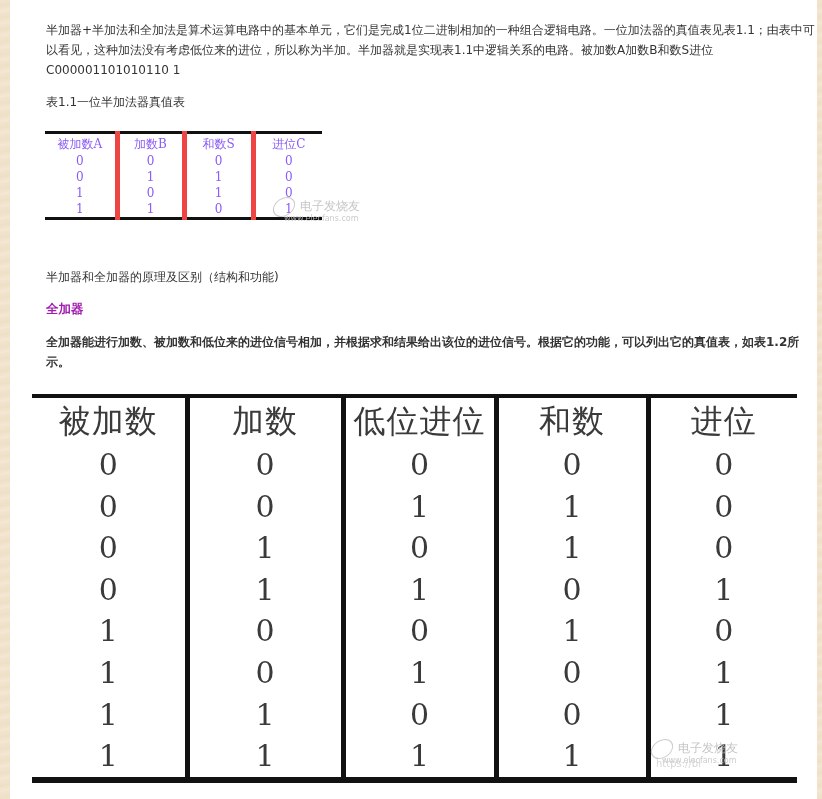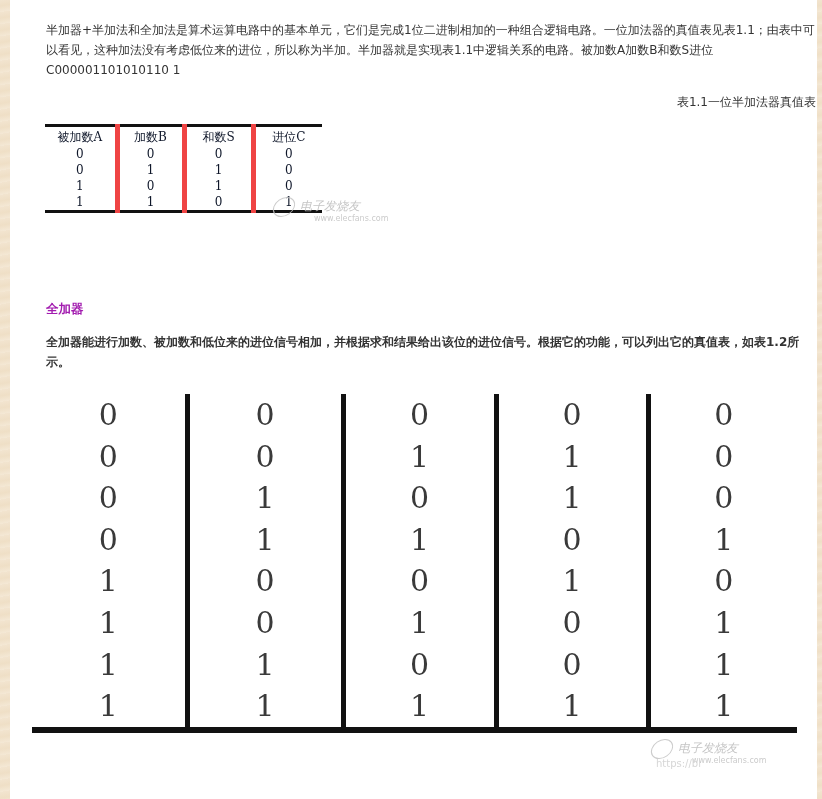--- a/index.html
+++ b/index.html
@@ -35,39 +35,39 @@
     .para {
       position: absolute;
       left: 24px;
       width: 770px;
       font-size: 12px;
       line-height: 20px;
       color: #333333;
       margin: 12px;
     }
     .p1 { top: 8px; }
-    .caption1 { top: 80px; text-align: right; }
+    .caption1 { top: 80px; }
     .subtitle { top: 255px; }
     .heading {
       top: 287px;
       font-weight: bold;
       font-size: 12.5px;
       color: #a21caf;
     }
     .p2 { top: 320px; font-weight: bold; }
 
     
     .t1 {
       position: absolute;
       left: 35px;
-      top: 124px;
+      top: 131px;
       width: 277px;
       border-collapse: collapse;
       font-family: "DejaVu Serif", "Liberation Serif", serif;
-      color: #0f172a;
+      color: #8b5cf6;
       font-size: 12px;
     }
     .t1 th, .t1 td {
       text-align: center;
       padding: 0;
       height: 16px;
       line-height: 16px;
       font-weight: normal;
     }
     .t1 tr:first-child th { border-top: 3px solid #111; height: 19px; }
@@ -125,30 +125,29 @@
     .wm-logo {
       display: inline-block;
       width: 22px; height: 16px;
       border: 1.5px solid #c4c4c4;
       border-radius: 50%;
       transform: rotate(-35deg);
       vertical-align: middle;
       margin-right: 4px;
     }
     .wm-brand {
-      font-style: italic;
       font-size: 12px;
       color: #bbbbbb;
       vertical-align: middle;
     }
     .wm-url {
       display: block;
       font-size: 8px;
       color: #c2c2c2;
-      margin-left: 42px;
+      margin-left: 12px;
       margin-top: -2px;
     }
     .wm2 .wm-overlay {
       position: absolute;
       left: 6px; top: 20px;
       font-size: 10px;
       color: #cfcfcf;
       white-space: nowrap;
       text-align: center;
     }
@@ -204,34 +203,42 @@
       <td>1</td>
     </tr>
   </tbody>
     </table>
 
   <div class="watermark wm1">
     <span class="wm-logo"></span><span class="wm-brand">电子发烧友</span>
     <span class="wm-url">www.elecfans.com</span>
   </div>
 
+  <p class="para subtitle">半加器和全加器的原理及区别（结构和功能)</p>
 
   <p class="para heading">全加器</p>
 
   <p class="para p2">全加器能进行加数、被加数和低位来的进位信号相加，并根据求和结果给出该位的进位信号。根据它的功能，可以列出它的真值表，如表1.2所示。</p>
 
   <table class="t2">
     <colgroup>
         <col class="k1">
         <col class="k2">
         <col class="k3">
         <col class="k4">
         <col class="k5">
       </colgroup>
     <tbody>
+        <tr>
+      <th>被加数</th>
+      <th>加数</th>
+      <th>低位进位</th>
+      <th>和数</th>
+      <th>进位</th>
+    </tr>
     <tr>
       <td>0</td>
       <td>0</td>
       <td>0</td>
       <td>0</td>
       <td>0</td>
     </tr>
     <tr>
       <td>0</td>
       <td>0</td>

